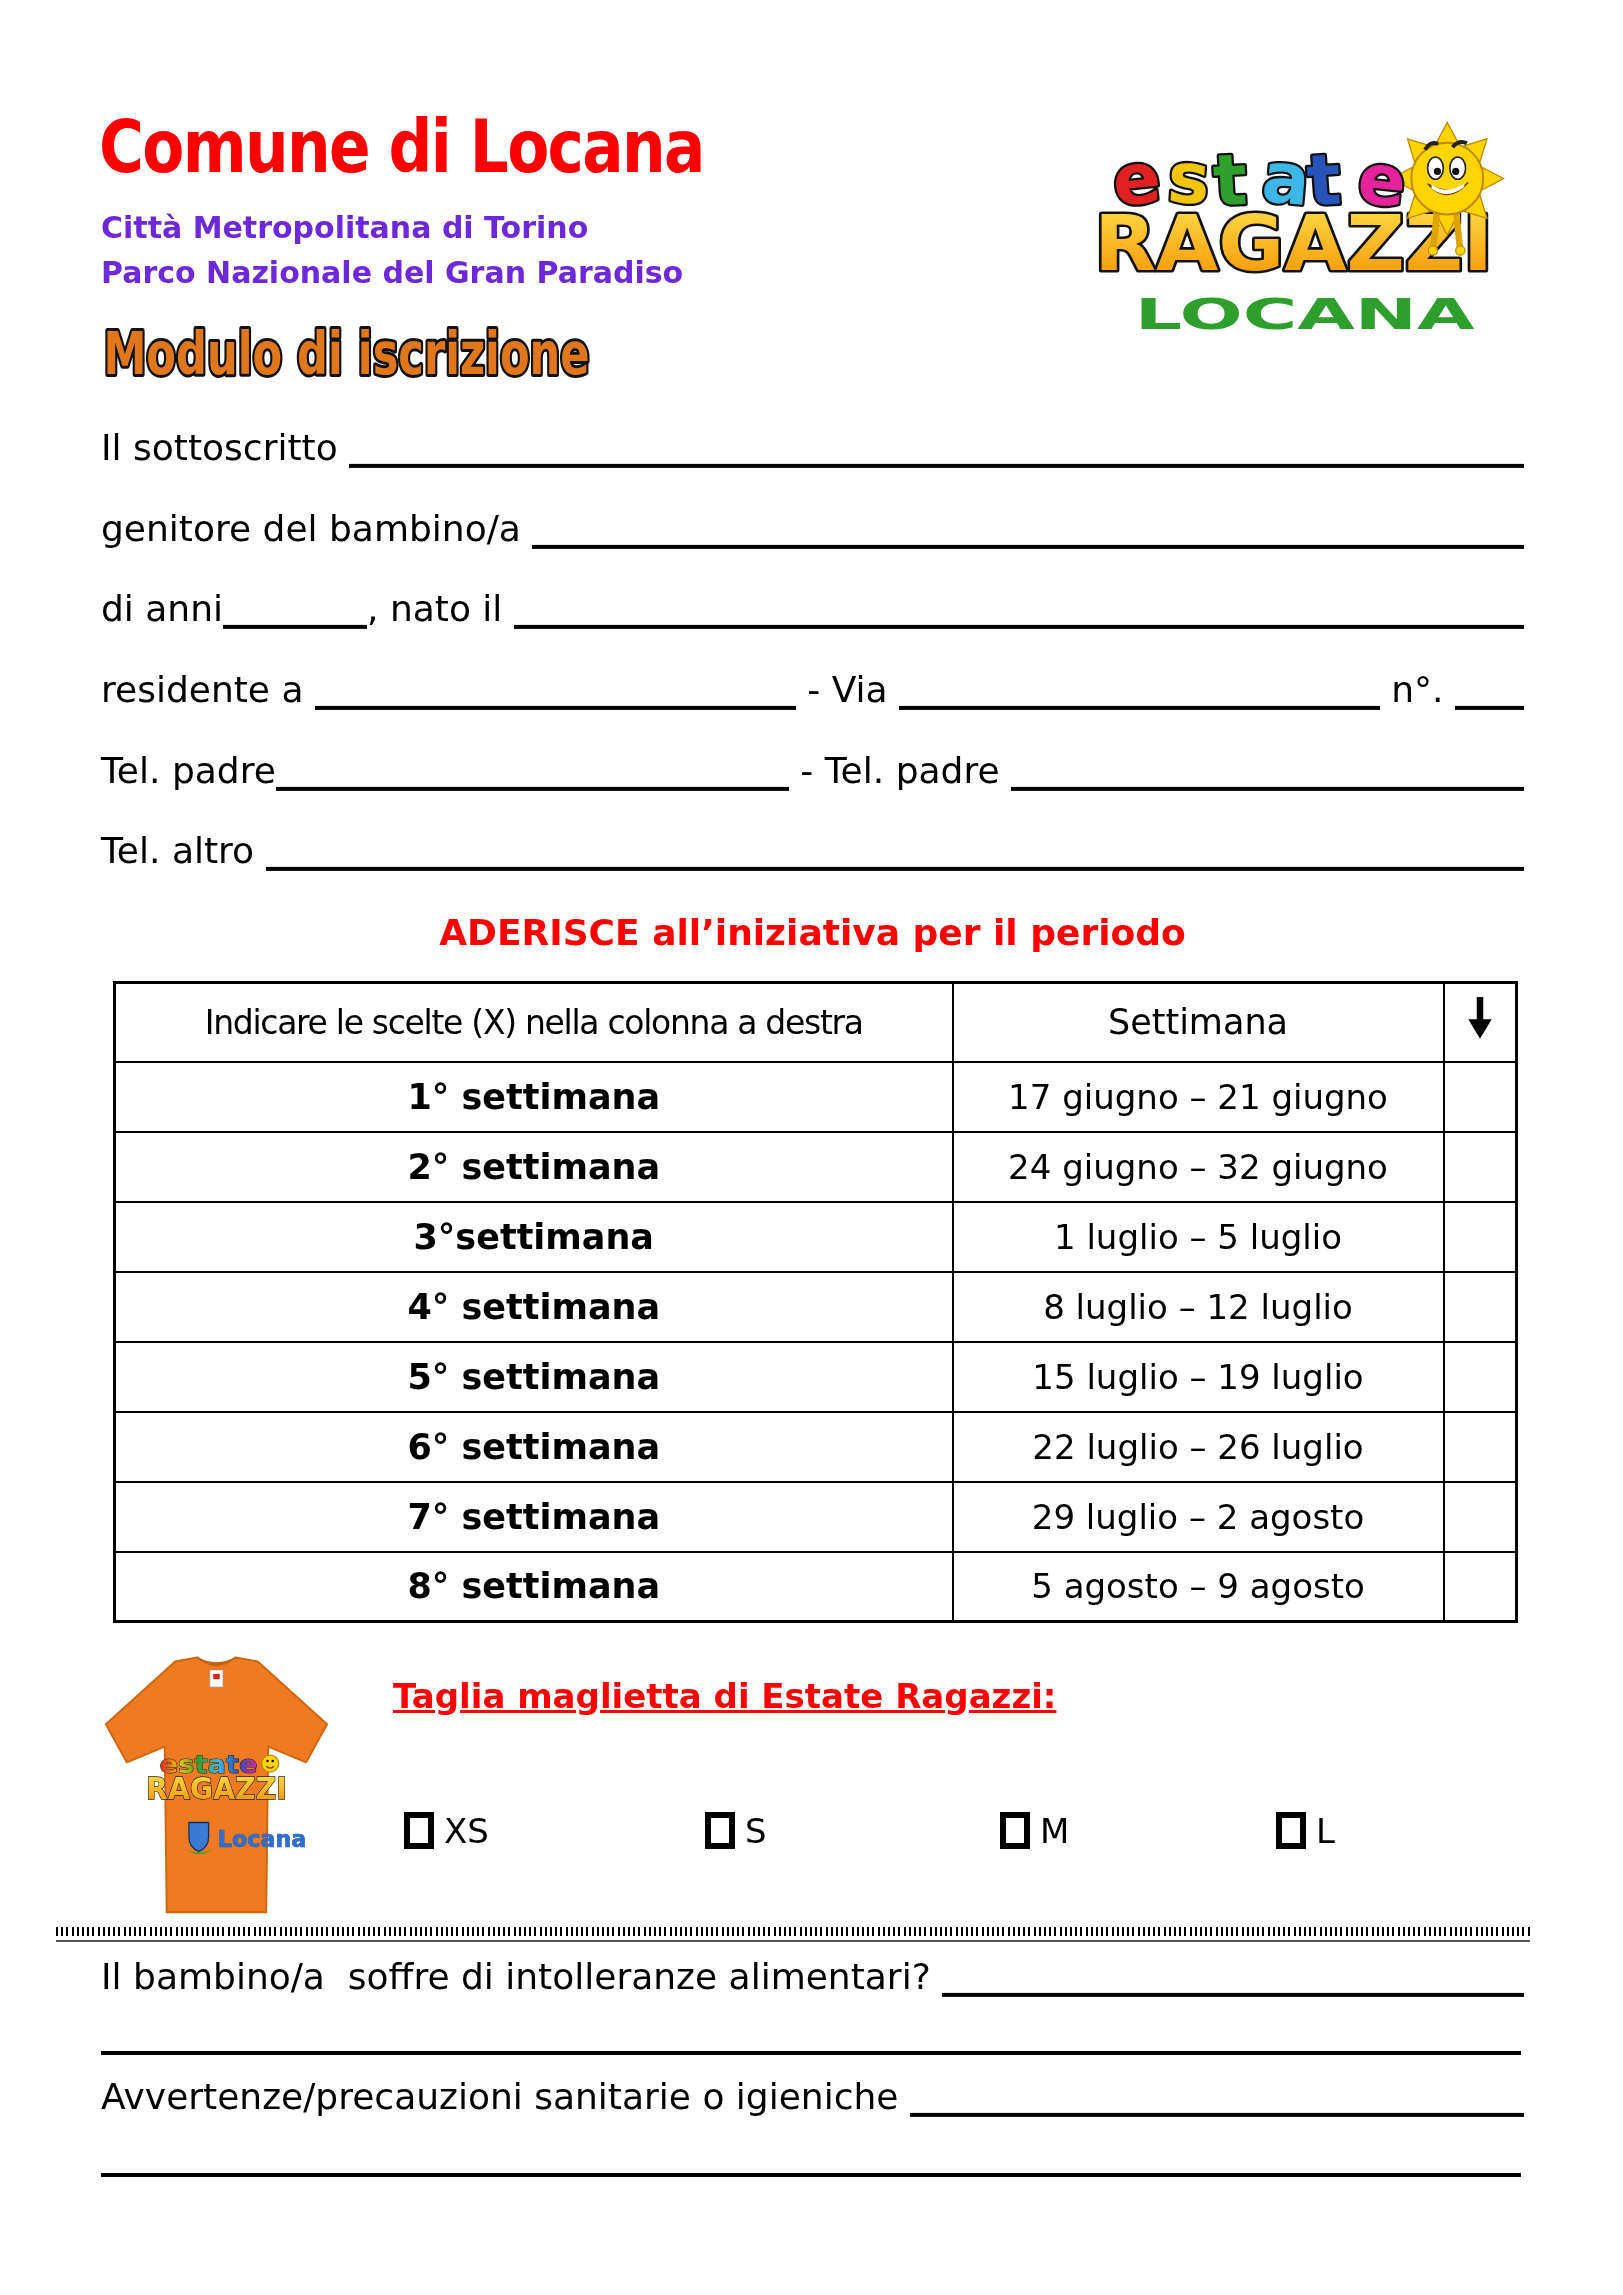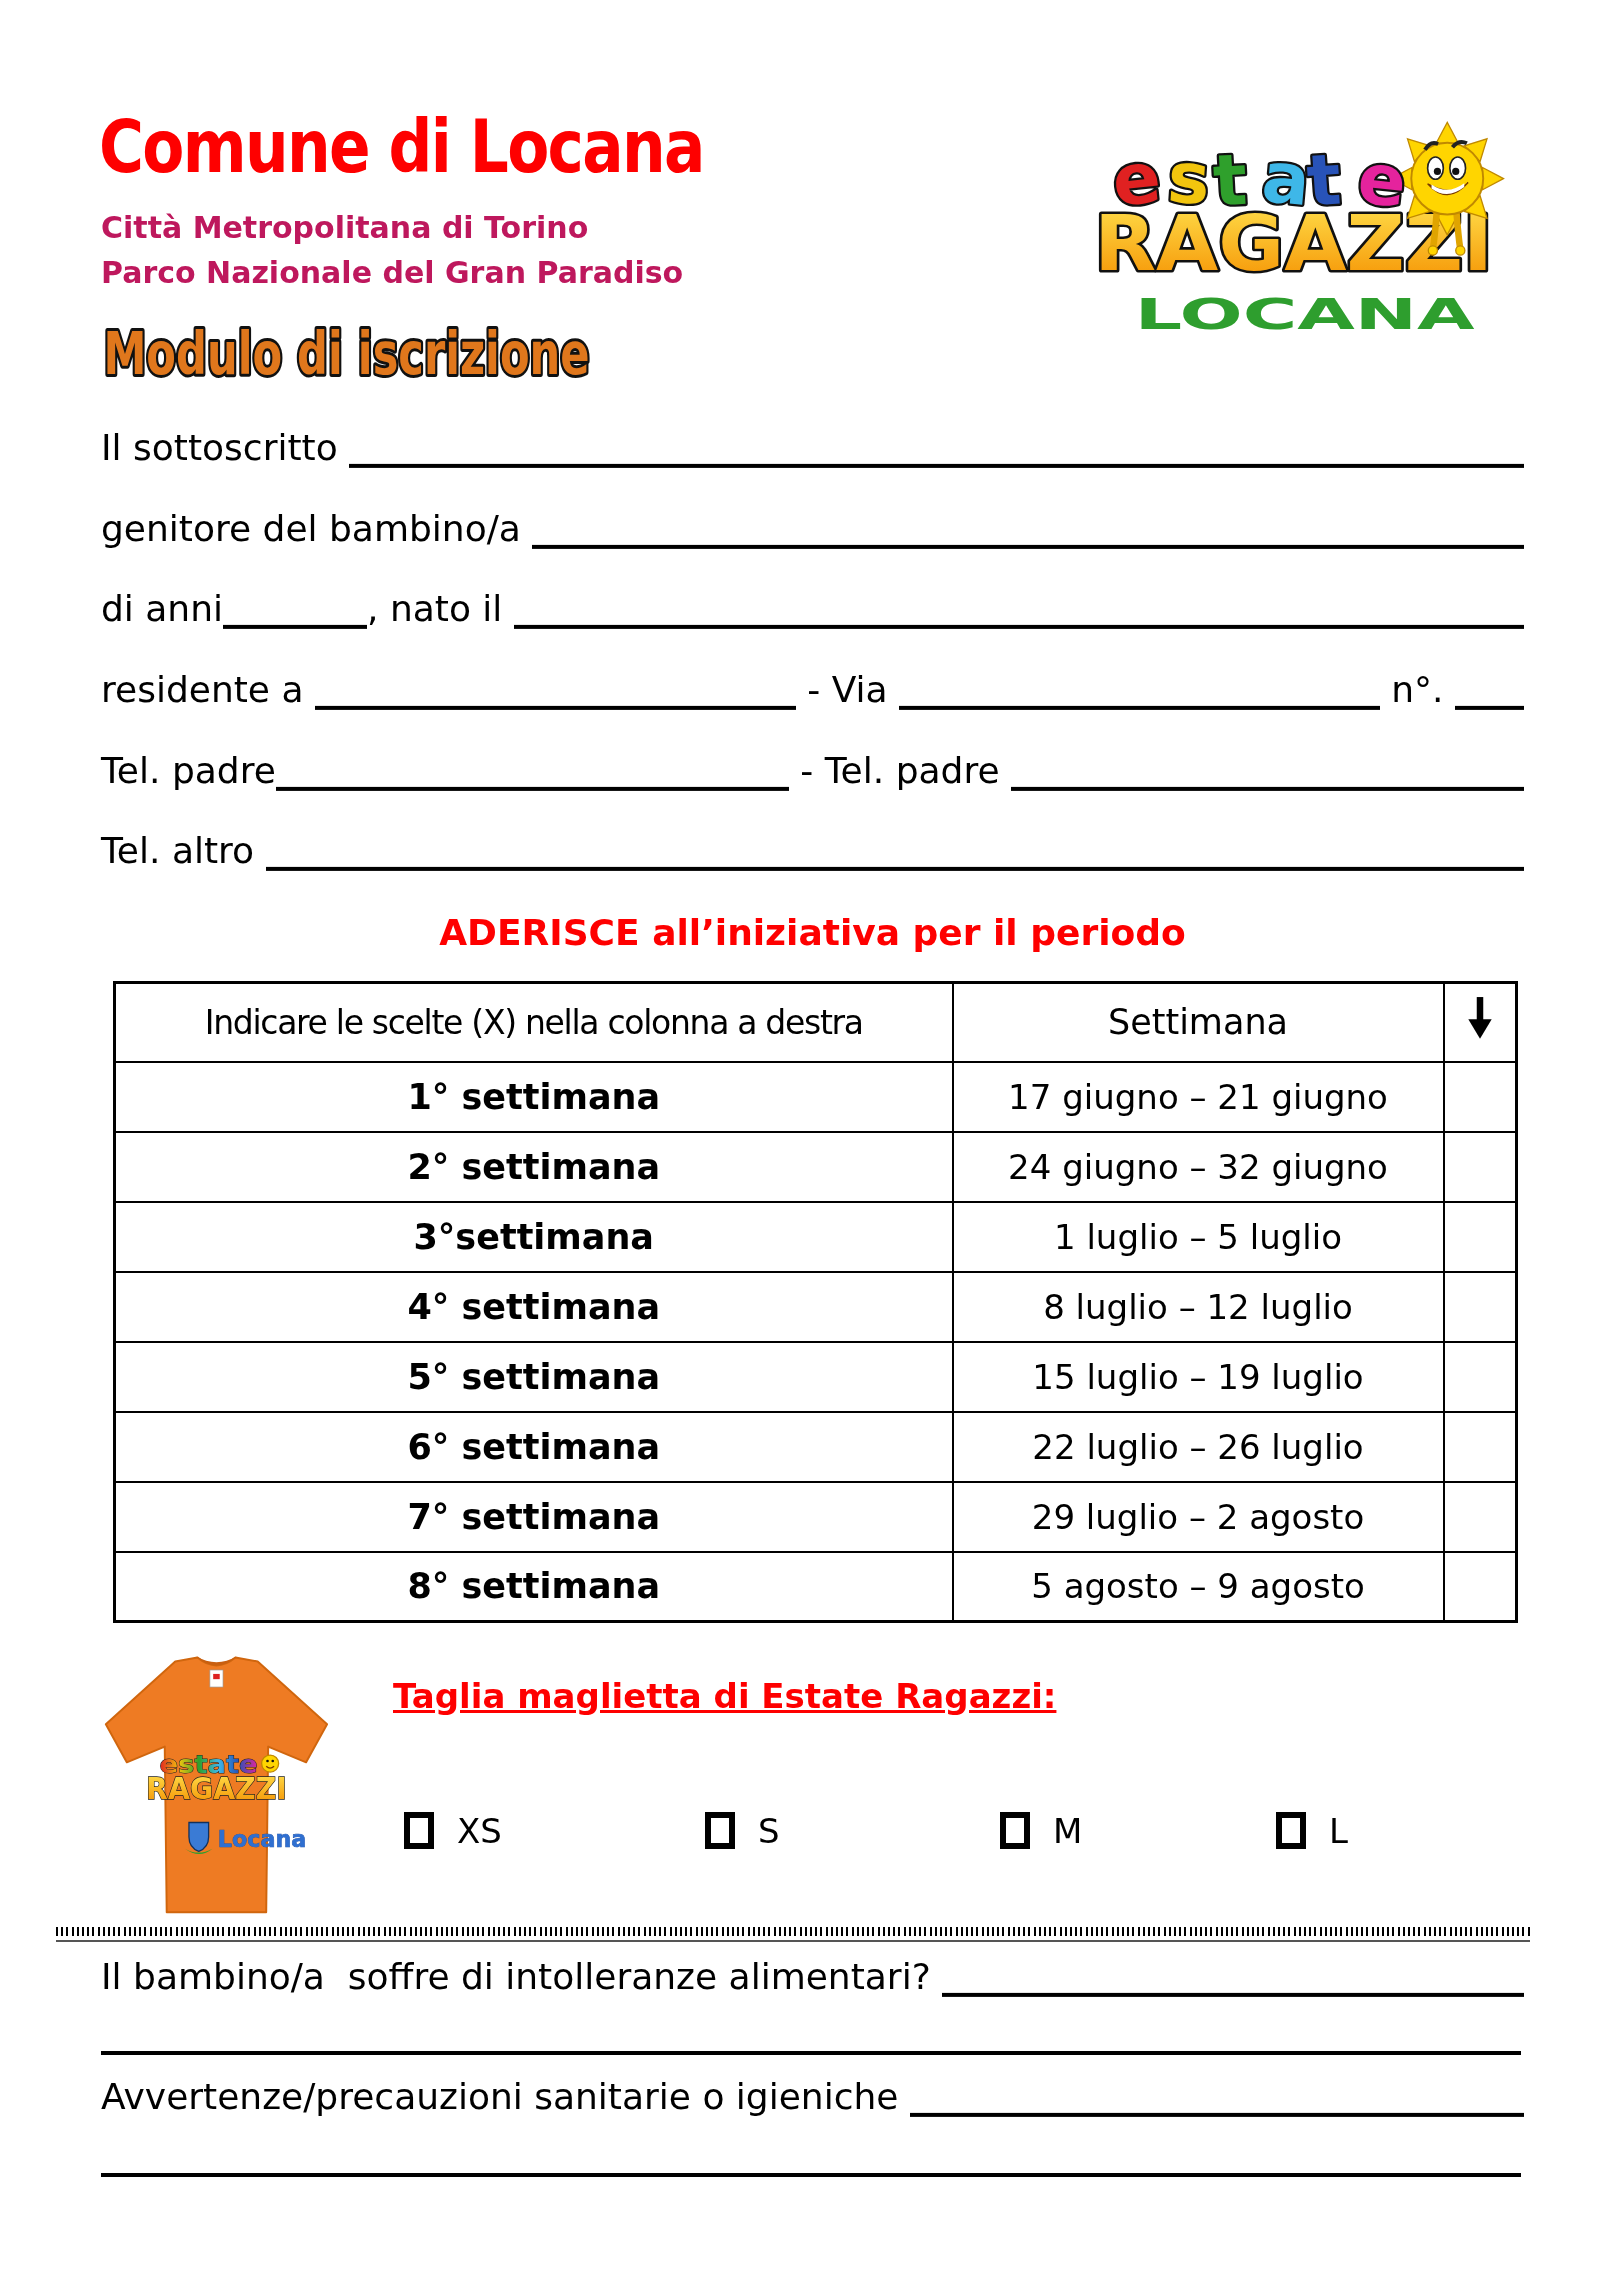--- a/index.html
+++ b/index.html
@@ -11,21 +11,21 @@
   }
   
   .main-title {
     position:absolute; left:99px; top:110px;
     font-size:73px; font-weight:bold; color:#fe0000;
     letter-spacing:-2px; line-height:1;
     transform:scaleX(.84); transform-origin:0 0; white-space:nowrap;
   }
   .subtitle {
     position:absolute; left:101px; font-size:30px; font-weight:bold;
-    color:#be185d; line-height:1; white-space:nowrap;
+    color:#6d28d9; line-height:1; white-space:nowrap;
   }
   .sub1 { top:213px; } .sub2 { top:258px; }
   .modulo-svg { position:absolute; left:98px; top:323px; }
   .logo-svg { position:absolute; left:1089px; top:113px; }
   
   .formline {
     position:absolute; left:101px; width:1423px;
     display:flex; align-items:baseline;
     font-size:36px; line-height:1.15; white-space:pre;
   }
@@ -53,21 +53,21 @@
   table.weeks td { height:70px; text-align:center; vertical-align:middle; }
   th.c1 { font-size:33px; letter-spacing:-1.3px; white-space:nowrap;margin-top:28px; }
   td.week { font-weight:bold; }
   td.dates { font-size:34px; }
   
   .tshirt-svg { position:absolute; left:97px; top:1634px; }
   .taglia-title {
     position:absolute; left:393px; top:1677px;
     font-size:34px; font-weight:bold; color:#fe0000; line-height:1.15; white-space:nowrap;text-decoration:underline;
   }
-  .size-item { position:absolute; top:1812px; display:flex; align-items:center; gap:23px; }
+  .size-item { position:absolute; top:1812px; display:flex; align-items:center; gap:10px; }
   .cbox { display:inline-block; width:30px; height:37px; border:6.5px solid #000; background:#fff; }
   .size-label { font-size:34px; line-height:1; }
   
   .tick-divider {
     position:absolute; left:56px; top:1927px; width:1512px; height:9.2px;
     background:repeating-linear-gradient(90deg,#000 0 2px,transparent 2px 5.2px);
   }
   .tick-divider-under {
     position:absolute; left:56px; top:1940px; width:1512px; height:0;
     border-top:2px solid #555;

